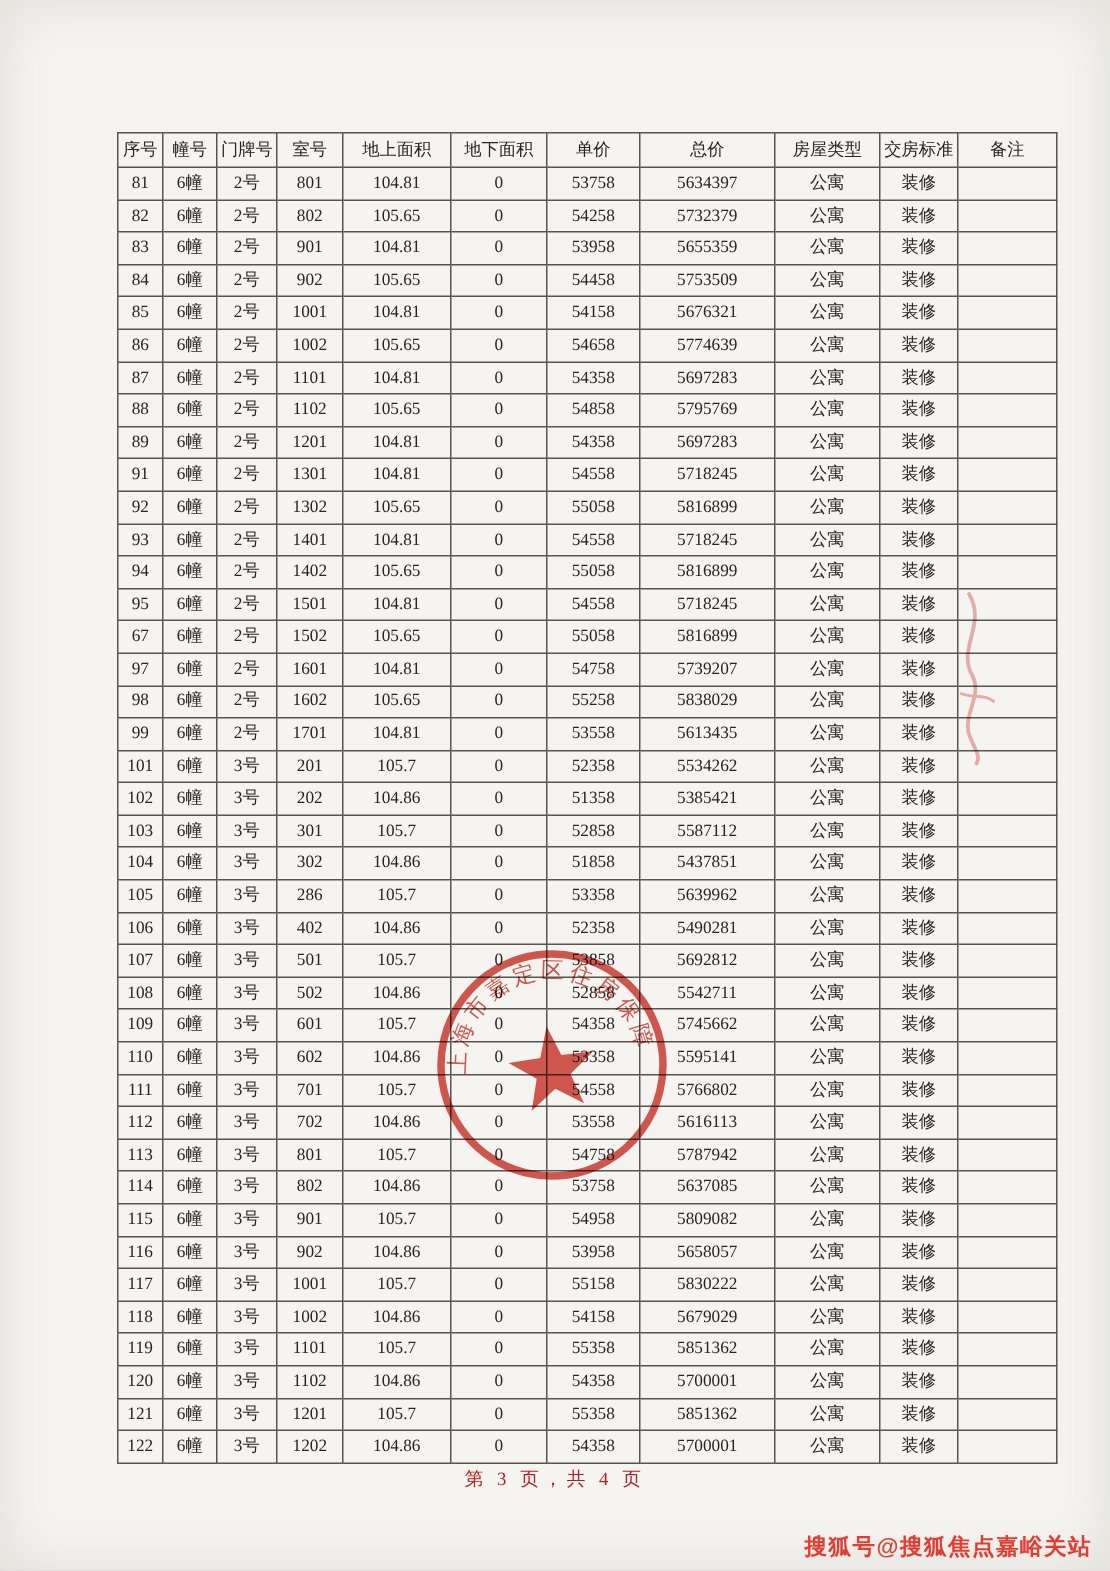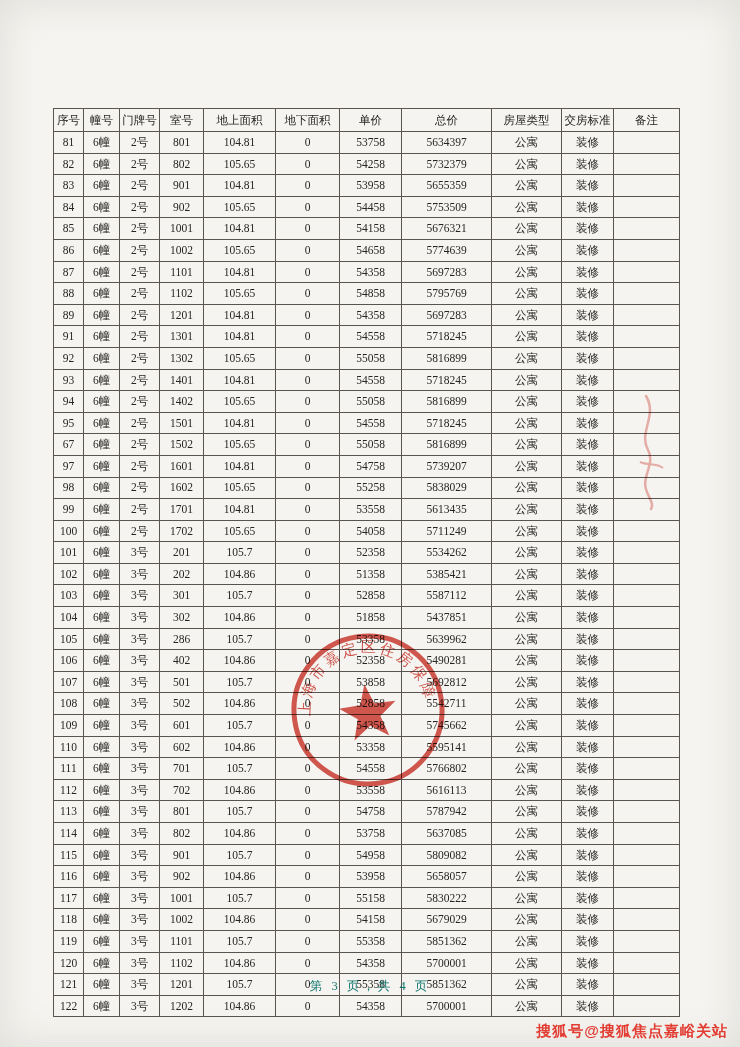--- a/index.html
+++ b/index.html
@@ -6,42 +6,41 @@
   .page{
     position:relative;
     width:740px;height:1047px;
     background:#f5f4f0;
     font-family:"Liberation Serif","DejaVu Serif",serif;
     color:#262522;
     overflow:hidden;
     box-shadow:inset 0 0 40px rgba(120,115,105,.18);
   }
   table.price-table{
-    position:absolute;left:53px;top:88px;
+    position:absolute;left:78px;top:88px;
     width:627px;
     border-collapse:collapse;table-layout:fixed;
     background:transparent;
-    margin-top:20px;
   }
   .price-table th,.price-table td{
     border:1px solid #59544e;
     font-size:11.5px;
     font-weight:normal;
     text-align:center;
     vertical-align:middle;
     padding:0 1px;
     height:20.6px;
     line-height:1.1;
     white-space:nowrap;
     overflow:hidden;
   }
   .price-table th{height:22px;}
   .footer-line{
     position:absolute;left:0;top:978px;width:740px;
-    text-align:center;font-size:12.5px;letter-spacing:3px;color:#0f766e;
+    text-align:center;font-size:12.5px;letter-spacing:3px;color:#b91c1c;
   }
   .watermark{
     position:absolute;right:12px;top:1022px;
     font-family:Liberation Sans, sans-serif;
     font-size:15px;font-weight:bold;color:#e23d33;
     letter-spacing:1px;
   }
   .seal{
     position:absolute;left:288px;top:630px;width:160px;height:160px;
     opacity:.82;mix-blend-mode:multiply;pointer-events:none;
@@ -315,33 +314,20 @@
           <td>1701</td>
           <td>104.81</td>
           <td>0</td>
           <td>53558</td>
           <td>5613435</td>
           <td>公寓</td>
           <td>装修</td>
           <td></td>
         </tr>
         <tr>
-          <td>100</td>
-          <td>6幢</td>
-          <td>2号</td>
-          <td>1702</td>
-          <td>105.65</td>
-          <td>0</td>
-          <td>54058</td>
-          <td>5711249</td>
-          <td>公寓</td>
-          <td>装修</td>
-          <td></td>
-        </tr>
-        <tr>
           <td>101</td>
           <td>6幢</td>
           <td>3号</td>
           <td>201</td>
           <td>105.7</td>
           <td>0</td>
           <td>52358</td>
           <td>5534262</td>
           <td>公寓</td>
           <td>装修</td>

